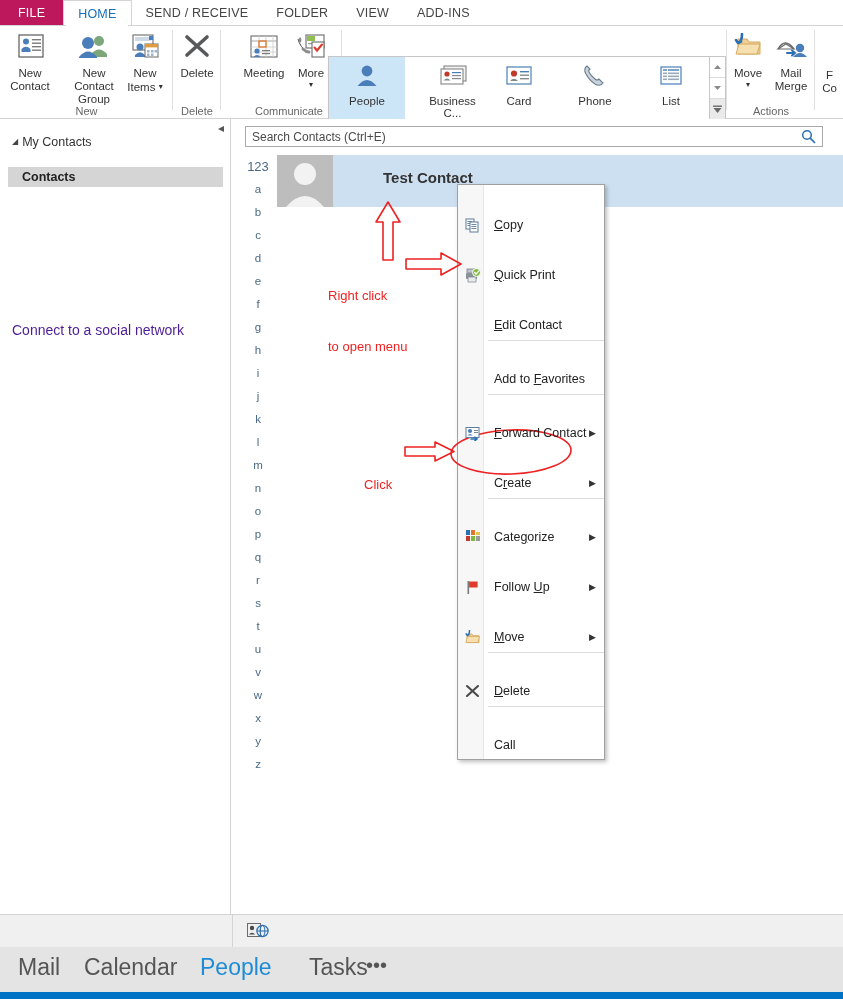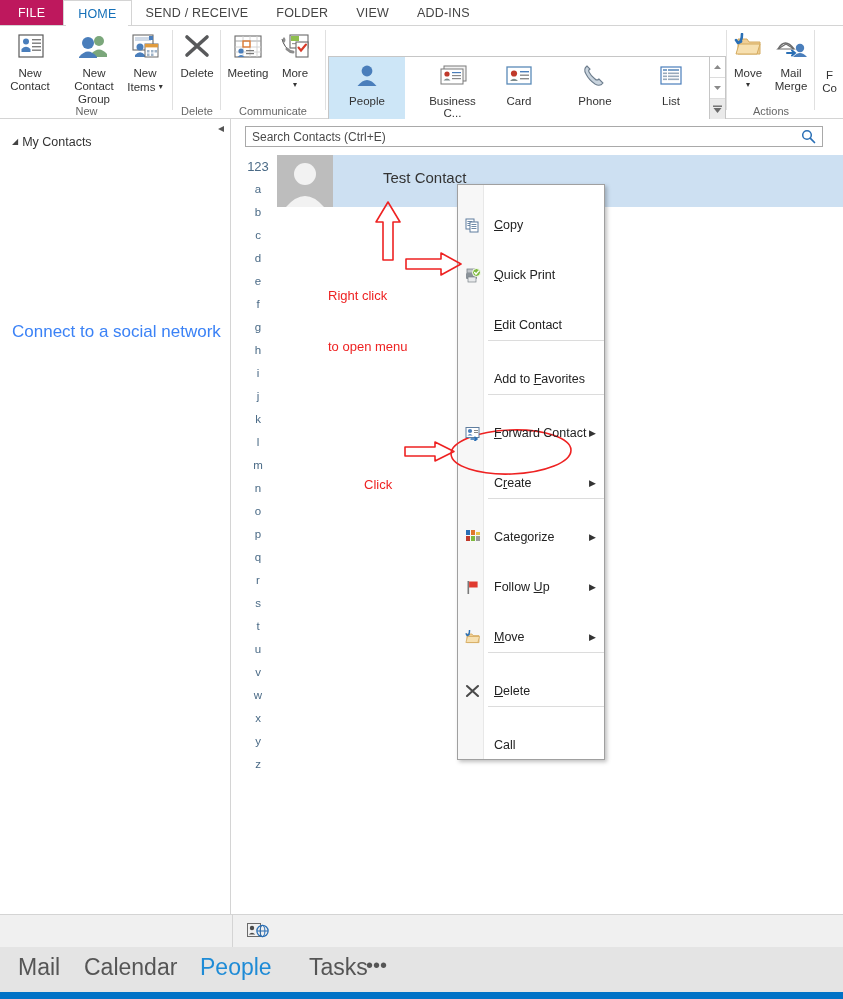--- a/index.html
+++ b/index.html
@@ -107,22 +107,22 @@
   .nav-hdr {
     position: absolute; top: 16px; left: 12px; font-size: 12.5px; color: #333;
   }
   .nav-hdr .tri { font-size: 8px; color: #444; margin-right: 4px; vertical-align: 2px; }
   .nav-item {
     position: absolute; left: 8px; width: 215px; height: 20px; line-height: 20px;
     font-size: 12.5px; padding-left: 14px; cursor: pointer;
   }
   .nav-item.sel { background: #d5d5d5; font-weight: bold; color: #222; }
   .nav-link {
-    position: absolute; top: 203px; left: 12px; font-size: 17px;
-    color: #3b82f6; cursor: pointer;
+    position: absolute; top: 203px; left: 12px; font-size: 14px;
+    color: #4c1d95; cursor: pointer;
   }
 
   
   .alpha {
     position: absolute; top: 155px; left: 243px; width: 30px;
     text-align: center;
   }
   .alpha div {
     font-size: 11.5px; color: #4a6a86; height: 23px; line-height: 23px;
     cursor: pointer;
@@ -137,21 +137,21 @@
   .crow {
     position: absolute; top: 36px; left: 45px; width: 580px; height: 52px;
     background: #cde0f2; cursor: pointer;
   }
   .cavatar {
     position: absolute; top: 0; left: 0; width: 56px; height: 52px;
     background: #bdbdbd; overflow: hidden;
   }
   .cname {
     position: absolute; top: 14px; left: 106px;
-    font-size: 15px; color: #333;
+    font-size: 15px; color: #333; font-weight: bold;
   }
 
   
   .statusstrip {
     position: absolute; top: 914px; left: 0; width: 843px; height: 33px;
     background: #f0f0f0; border-top: 1px solid #d4d4d4;
   }
   .statusstrip .divline {
     position:absolute; top:0; left:232px; width:1px; height:33px; background:#d4d4d4;
   }
@@ -285,21 +285,21 @@
           <svg width="30" height="28" viewBox="0 0 30 28">
             <path d="M5 4 L25 22 M25 4 L5 22" stroke="#58595b" stroke-width="3.6" stroke-linecap="round"></path>
           </svg>
         </div>
         <span class="txt">Delete</span>
       </div>
       <div class="glabel">Delete</div>
       <div class="sep"></div>
     </div>
 
-    <div class="rgroup" style="left:220px;width:106px;">
+    <div class="rgroup" style="left:236px;width:106px;">
       <div class="bigbtn" style="left:0;">
         <div class="ico">
           <svg width="34" height="28" viewBox="0 0 34 28">
             <rect x="4" y="3" width="26" height="21" fill="#fff" stroke="#6b6b6b" stroke-width="1.1"></rect>
             <line x1="4" y1="8" x2="30" y2="8" stroke="#9a9a9a" stroke-width=".9"></line>
             <line x1="12" y1="3" x2="12" y2="24" stroke="#cfcfcf" stroke-width=".9"></line>
             <line x1="19" y1="3" x2="19" y2="24" stroke="#cfcfcf" stroke-width=".9"></line>
             <line x1="26" y1="3" x2="26" y2="24" stroke="#cfcfcf" stroke-width=".9"></line>
             <line x1="4" y1="14" x2="30" y2="14" stroke="#cfcfcf" stroke-width=".9"></line>
             <line x1="4" y1="19" x2="30" y2="19" stroke="#cfcfcf" stroke-width=".9"></line>
@@ -452,20 +452,23 @@
         <span class="txt">F</span>
         <span class="txt" style="margin-top:0;">Co</span>
       </div>
     </div>
   </div>
 
   <div class="leftnav">
     <div class="collapse-btn">◂</div>
     <div class="nav-hdr">
       <span class="tri">◢</span><span>My Contacts</span>
+    </div>
+    <div class="nav-item sel" style="top:48px;">
+      <span>Contacts</span>
     </div>
     <div class="nav-link">Connect to a social network</div>
   </div>
 
   <div class="clist">
     <div class="crow">
       <div class="cavatar">
         <svg width="56" height="52" viewBox="0 0 56 52">
           <rect width="56" height="52" fill="#bdbdbd"></rect>
           <circle cx="28" cy="19" r="11" fill="#f2f2f2"></circle>

